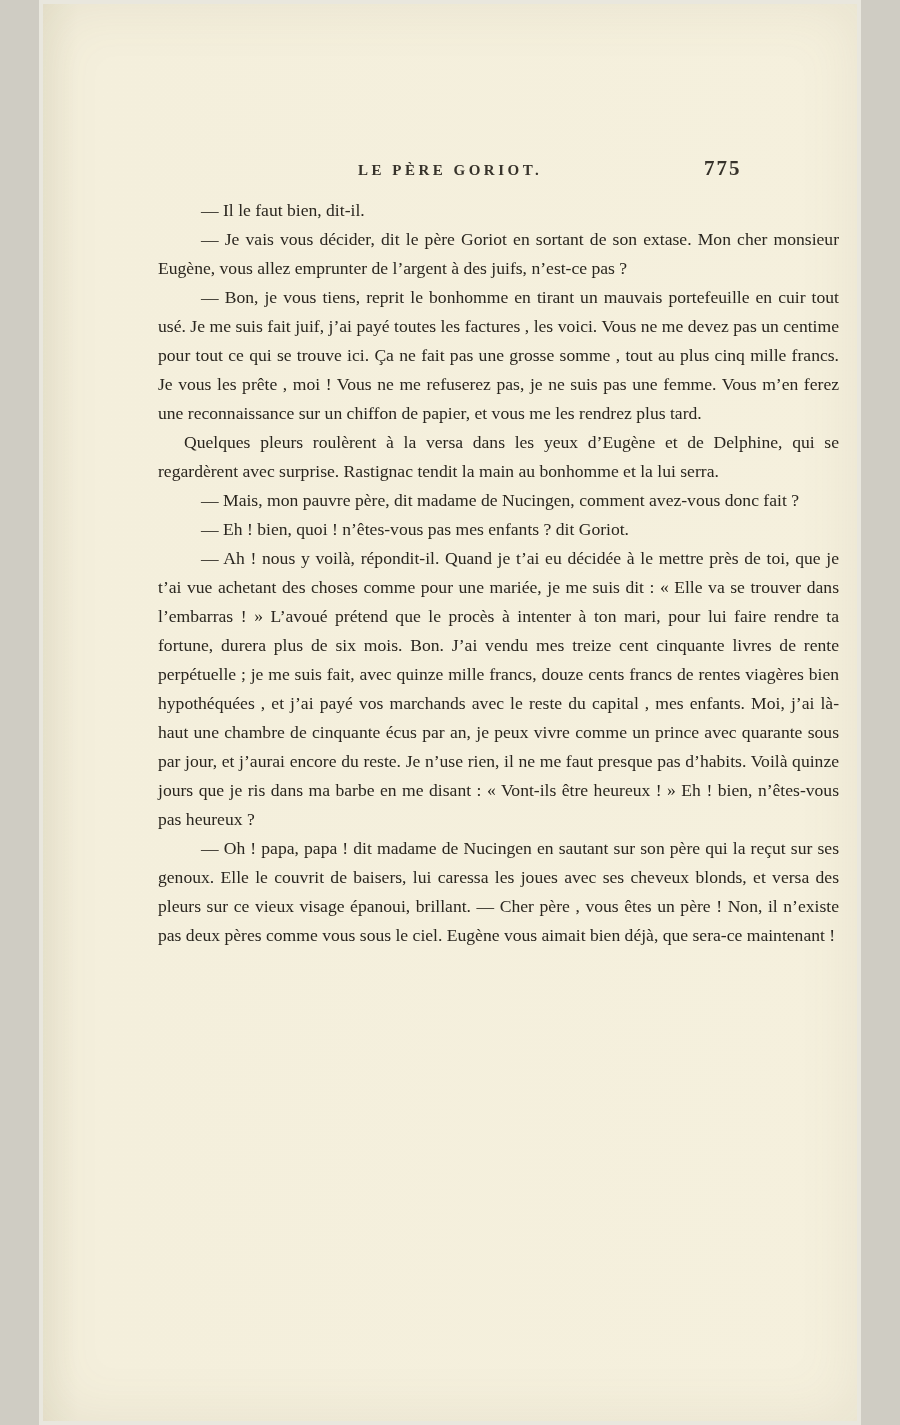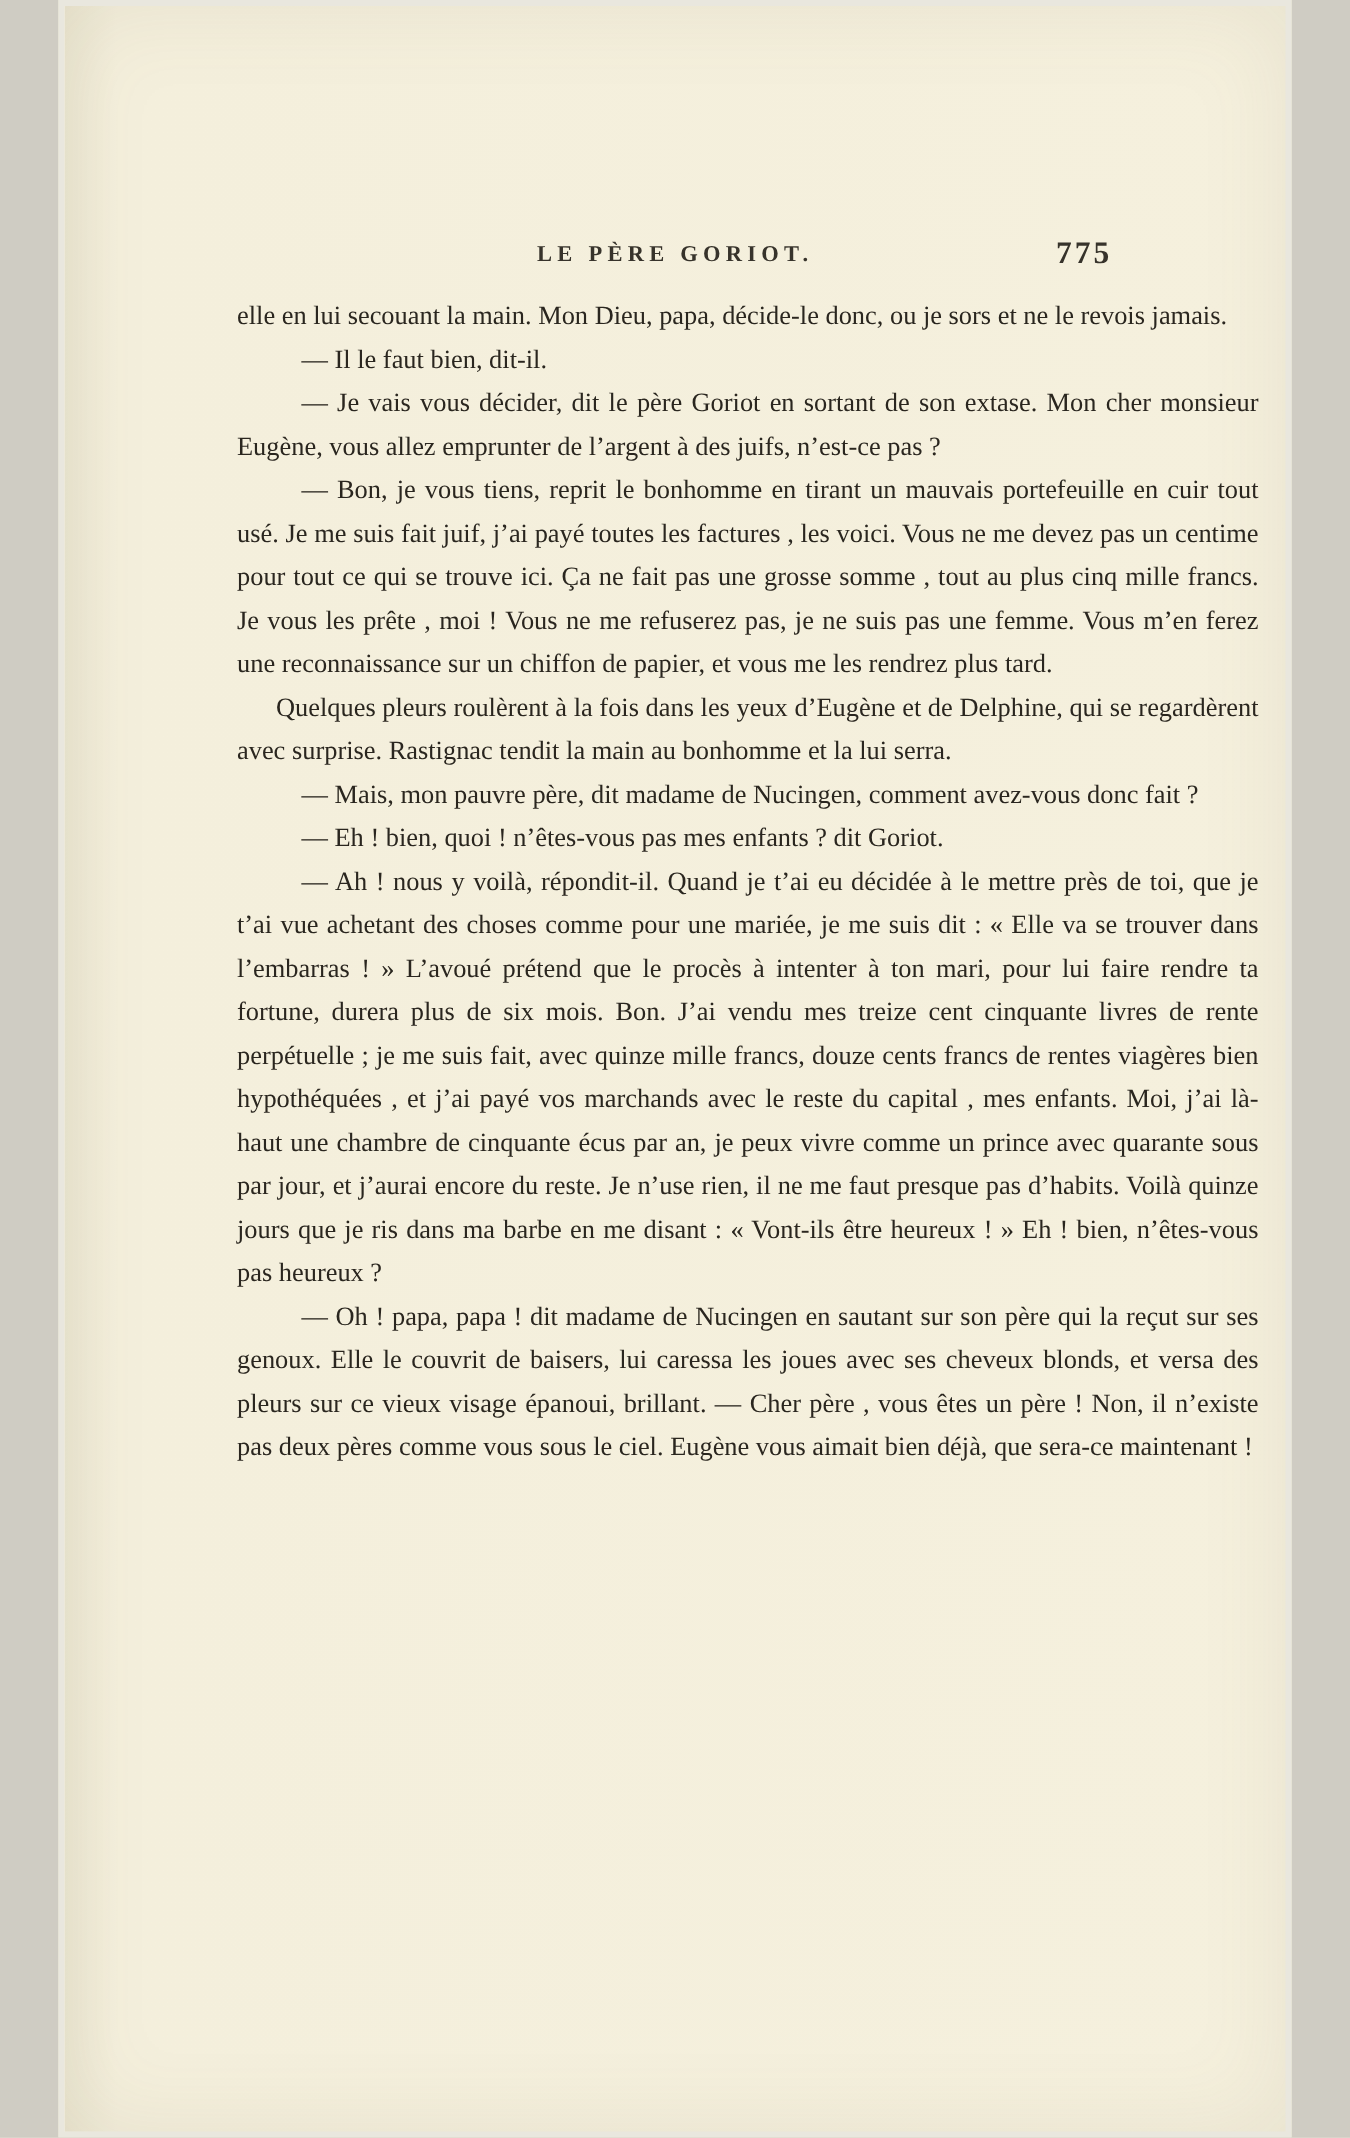--- a/index.html
+++ b/index.html
@@ -67,24 +67,23 @@
 <body>
 
 <div class="scan">
 
   <div class="page-header">
     <span class="running-title">LE PÈRE GORIOT.</span>
     <span class="page-number">775</span>
   </div>
 
   <div class="page-body">
-    <p class="para-continuation">elle en lui secouant la main. Mon Dieu, papa, décide-le donc, ou je sors et ne le revois jamais.</p>
     <p class="para-dialogue">— Il le faut bien, dit-il.</p>
     <p class="para-dialogue">— Je vais vous décider, dit le père Goriot en sortant de son extase. Mon cher monsieur Eugène, vous allez emprunter de l’argent à des juifs, n’est-ce pas ?</p>
     <p class="para-dialogue">— Bon, je vous tiens, reprit le bonhomme en tirant un mauvais portefeuille en cuir tout usé. Je me suis fait juif, j’ai payé toutes les factures , les voici. Vous ne me devez pas un centime pour tout ce qui se trouve ici. Ça ne fait pas une grosse somme , tout au plus cinq mille francs. Je vous les prête , moi ! Vous ne me refuserez pas, je ne suis pas une femme. Vous m’en ferez une reconnaissance sur un chiffon de papier, et vous me les rendrez plus tard.</p>
-    <p class="para-narrative">Quelques pleurs roulèrent à la fois dans les yeux d’Eugène et de Delphine, qui se regardèrent avec surprise. Rastignac tendit la main au bonhomme et la lui serra.</p>
+    <p class="para-narrative">Quelques pleurs roulèrent à la versa dans les yeux d’Eugène et de Delphine, qui se regardèrent avec surprise. Rastignac tendit la main au bonhomme et la lui serra.</p>
     <p class="para-dialogue">— Mais, mon pauvre père, dit madame de Nucingen, comment avez-vous donc fait ?</p>
     <p class="para-dialogue">— Eh ! bien, quoi ! n’êtes-vous pas mes enfants ? dit Goriot.</p>
     <p class="para-dialogue">— Ah ! nous y voilà, répondit-il. Quand je t’ai eu décidée à le mettre près de toi, que je t’ai vue achetant des choses comme pour une mariée, je me suis dit : « Elle va se trouver dans l’embarras ! » L’avoué prétend que le procès à intenter à ton mari, pour lui faire rendre ta fortune, durera plus de six mois. Bon. J’ai vendu mes treize cent cinquante livres de rente perpétuelle ; je me suis fait, avec quinze mille francs, douze cents francs de rentes viagères bien hypothéquées , et j’ai payé vos marchands avec le reste du capital , mes enfants. Moi, j’ai là-haut une chambre de cinquante écus par an, je peux vivre comme un prince avec quarante sous par jour, et j’aurai encore du reste. Je n’use rien, il ne me faut presque pas d’habits. Voilà quinze jours que je ris dans ma barbe en me disant : « Vont-ils être heureux ! » Eh ! bien, n’êtes-vous pas heureux ?</p>
     <p class="para-dialogue">— Oh ! papa, papa ! dit madame de Nucingen en sautant sur son père qui la reçut sur ses genoux. Elle le couvrit de baisers, lui caressa les joues avec ses cheveux blonds, et versa des pleurs sur ce vieux visage épanoui, brillant. — Cher père , vous êtes un père ! Non, il n’existe pas deux pères comme vous sous le ciel. Eugène vous aimait bien déjà, que sera-ce maintenant !</p>
   </div>
 
 </div>
 
 </body></html>

